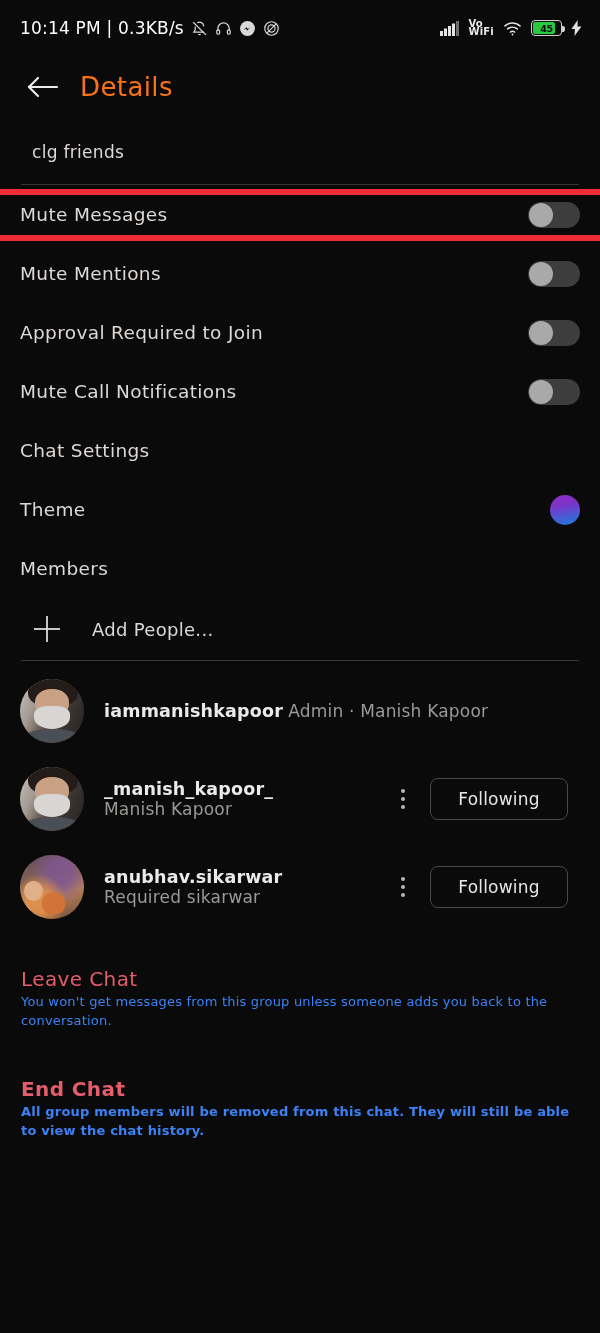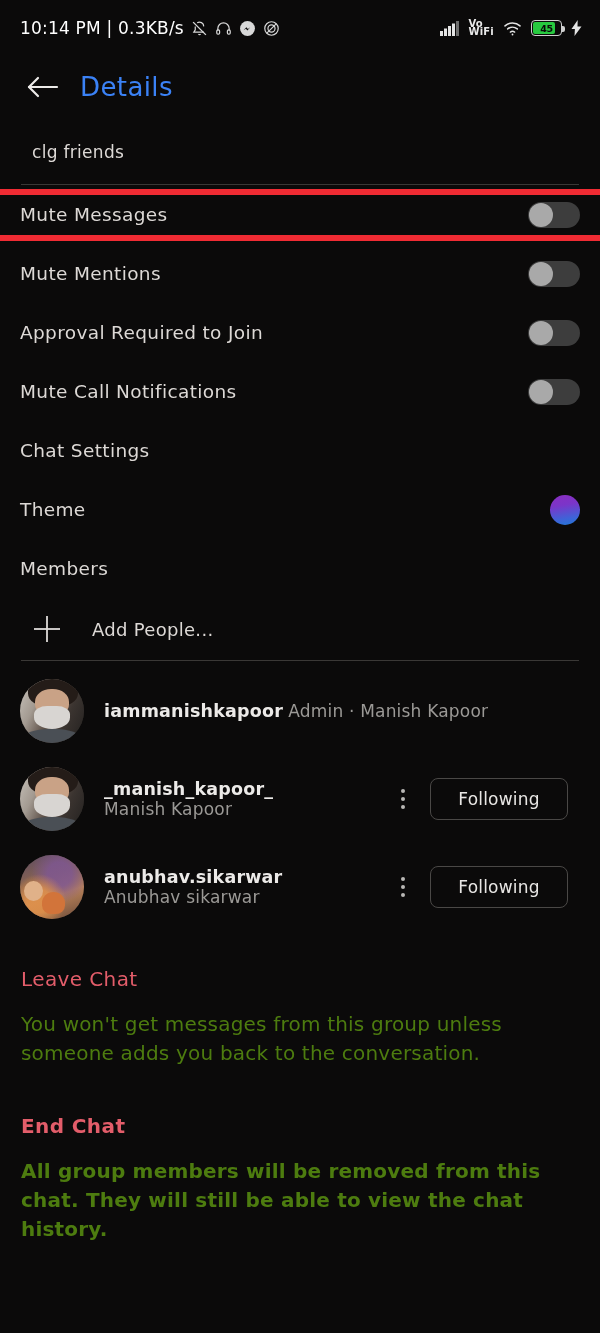--- a/index.html
+++ b/index.html
@@ -48,21 +48,21 @@
   }
   .battery-num {
     position:relative; z-index:2; font-size:9.5px;
     color:#0a0a0a; font-weight:bold; letter-spacing:-.3px;
   }
 
   
   .header { height:62px; display:flex; align-items:center; padding:0 20px; }
   .back-arrow { width:46px; height:46px; display:flex; align-items:center; justify-content:center; }
   .page-title {
-    font-size:26px; color:#3b82f6; margin-left:14px;
+    font-size:26px; color:#f97316; margin-left:14px;
     letter-spacing:.4px;
   }
 
   
   .group-name-wrap { padding:24px 20px 0 20px; }
   .group-name {
     font-size:17px; color:#ddd9d6; padding:0 0 22px 12px;
     letter-spacing:.3px;
   }
   .divider { height:1px; background:#3a3836; margin:0 1px; }
@@ -177,22 +177,22 @@
     position:absolute; left:6%; top:40%; width:30%; height:32%;
     background:#e0b189; border-radius:50%;
   }
 
   
   .danger { padding:0 21px; }
   .danger-title {
     font-size:20px; color:#e35d6a; letter-spacing:.4px;
   }
   .danger-desc {
-    font-size:20px; color:#4d7c0f; line-height:1.45;
-    margin-top:19px; letter-spacing:.2px;
+    font-size:13px; color:#3b82f6; line-height:1.45;
+    margin-top:2px; letter-spacing:.2px;
   }
   .sec-leave { margin-top:36px; }
   .sec-end { margin-top:46px;font-weight:bold; }
 </style>
 </head>
 <body>
 
 <div class="screen">
 
   <div class="statusbar">
@@ -370,21 +370,21 @@
     </div>
 
     <div class="member">
       <span class="avatar">
         <i class="scene-bg"></i>
           <i class="scene-blob2"></i>
           <i class="scene-blob1"></i>
       </span>
       <span class="member-text">
         <span class="member-user">anubhav.sikarwar</span>
-        <span class="member-sub">Anubhav sikarwar</span>
+        <span class="member-sub">Required sikarwar</span>
       </span>
       <span class="kebab">
           <i></i>
           <i></i>
           <i></i>
         </span>
       <span class="follow-btn">Following</span>
     </div>
   </div>
 

